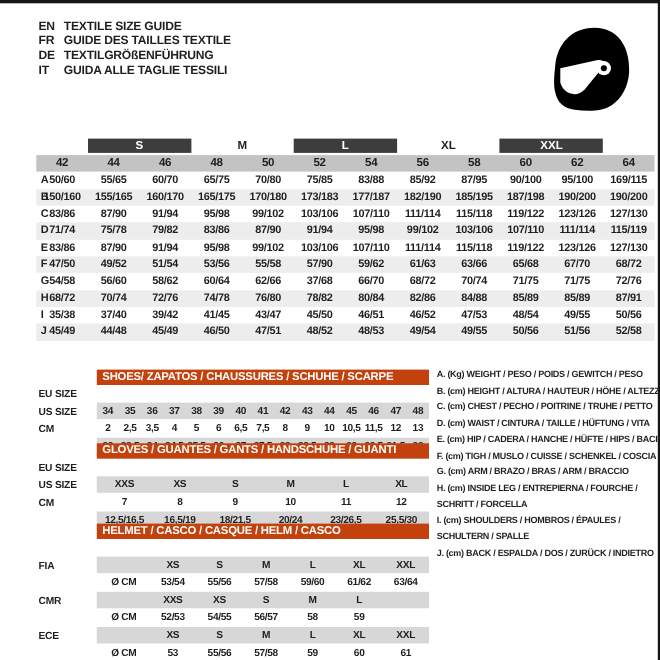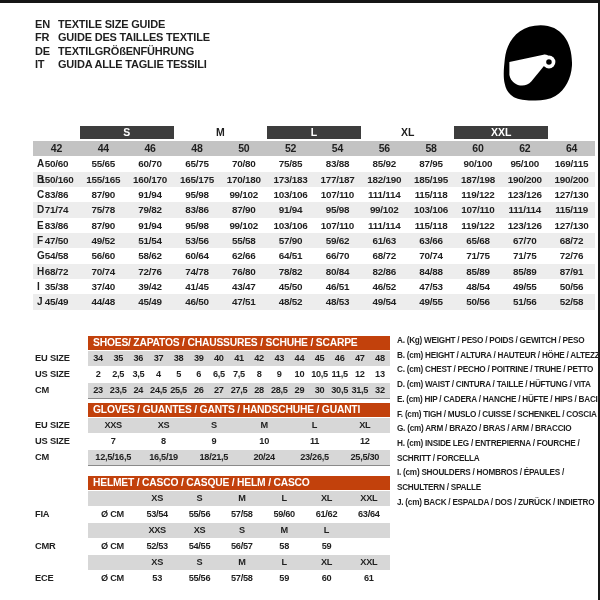--- a/index.html
+++ b/index.html
@@ -35,21 +35,21 @@
   
   .sub{position:absolute;left:35px;width:355px;}
   #shoes-table{top:336px;}
   #gloves-table{top:403px;}
   #helmet-table{top:476px;}
   .sub-hrow,.sub-row{display:grid;grid-template-columns:53px 302px;}
   .sub-header{background:#c2410c;color:#fff;font-size:10.3px;line-height:14px;height:14px;
               padding-left:5px;white-space:nowrap;overflow:hidden;letter-spacing:-0.2px;}
   .sub-row{height:15.4px;line-height:15.4px;margin-top:0.6px;}
   .side{font-size:9.3px;letter-spacing:-0.2px;}
-  .cells{display:grid;}
+  .cells{display:grid;margin-top:15px;}
   .cells.gray{background:#d7d7d7;}
   .cells.c15{grid-template-columns:repeat(15,1fr);}
   .cells.c6{grid-template-columns:repeat(6,1fr);}
   .cells.c7{grid-template-columns:48px repeat(6,1fr);}
   .cells.c7 .scell:first-child{text-align:center;padding-left:1px;}
   .scell{text-align:center;font-size:9.2px;letter-spacing:-0.3px;overflow:hidden;}
   #shoes-table .sub-row:last-child .cells,
   #gloves-table .sub-row:last-child .cells{border-bottom:1px solid #8a8a8a;}
 
   
@@ -204,21 +204,21 @@
           <div class="mcell">67/70</div>
           <div class="mcell">68/72</div>
         </div>
         <div class="mrow">
           <div class="mrow-label">G</div>
           <div class="mcell">54/58</div>
           <div class="mcell">56/60</div>
           <div class="mcell">58/62</div>
           <div class="mcell">60/64</div>
           <div class="mcell">62/66</div>
-          <div class="mcell">64/51</div>
+          <div class="mcell">37/68</div>
           <div class="mcell">66/70</div>
           <div class="mcell">68/72</div>
           <div class="mcell">70/74</div>
           <div class="mcell">71/75</div>
           <div class="mcell">71/75</div>
           <div class="mcell">72/76</div>
         </div>
         <div class="mrow alt">
           <div class="mrow-label">H</div>
           <div class="mcell">68/72</div>

